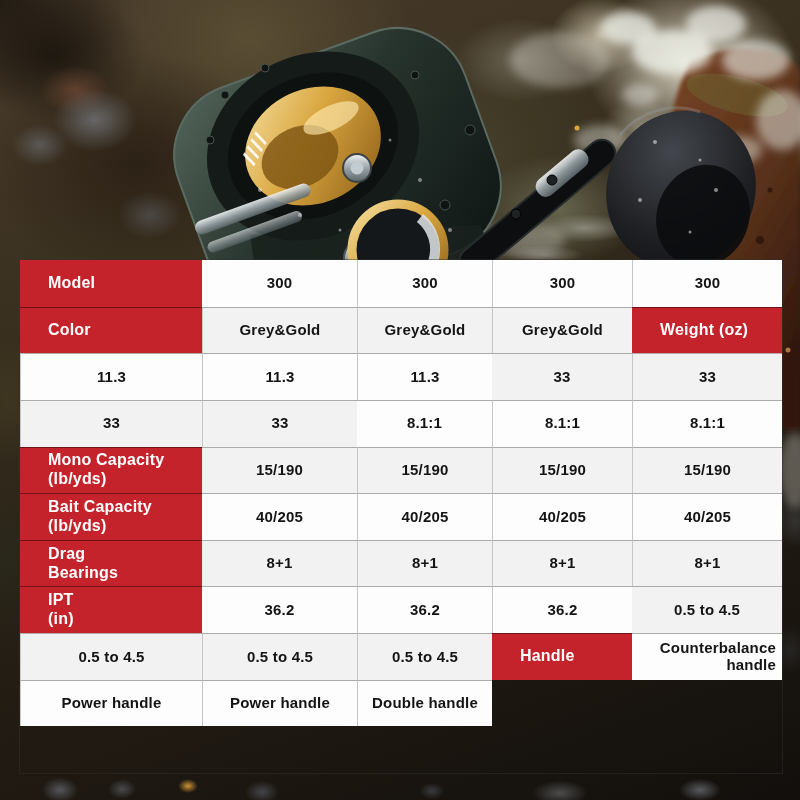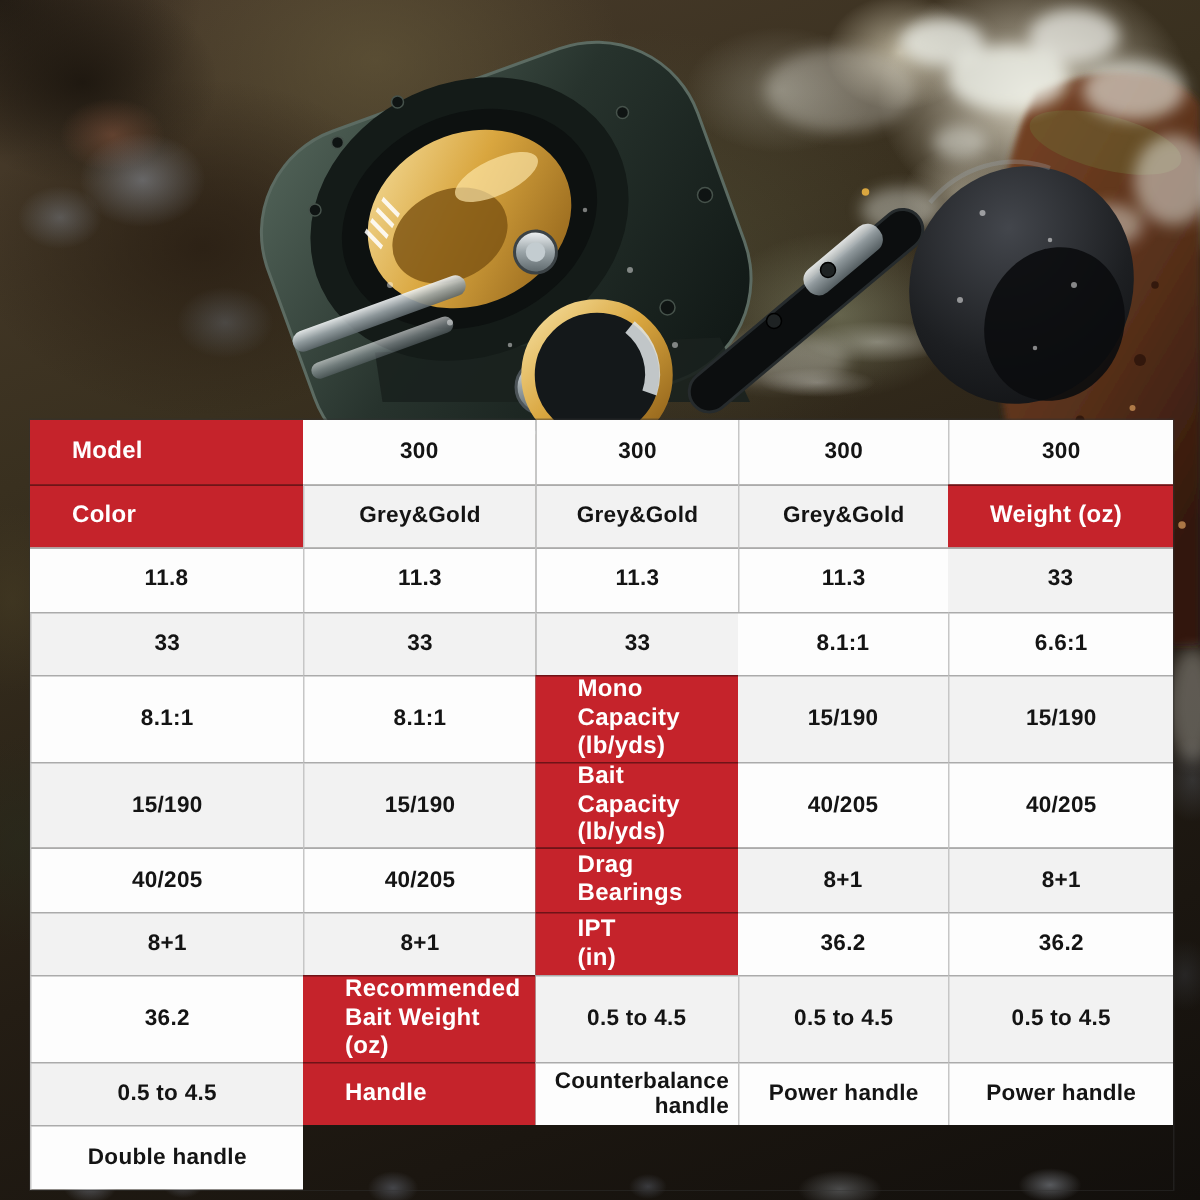--- a/index.html
+++ b/index.html
@@ -47,21 +47,21 @@
       radial-gradient(200px 150px at 135px 165px, rgba(40,29,18,.8), rgba(40,29,18,0) 75%),
       radial-gradient(180px 140px at 0px 0px, rgba(10,8,5,.6), rgba(10,8,5,0) 75%),
       
       radial-gradient(220px 160px at 250px 40px, rgba(107,95,62,.55), rgba(107,95,62,0) 75%),
       radial-gradient(260px 200px at 430px 170px, rgba(90,90,64,.45), rgba(90,90,64,0) 75%),
       
       linear-gradient(160deg,#4a3c2c 0%, #39301f 30%, #241d14 62%, #120f0c 100%);
   }
   
   .spec-table{
-    position:absolute;left:20px;top:280px;width:762px;height:513px;
+    position:absolute;left:20px;top:260px;width:762px;height:513px;
     display:grid;
     grid-template-columns:182px 155px 135px 140px 150px;
     grid-template-rows:repeat(11,1fr);
     box-shadow:0 0 0 1px rgba(50,50,50,.45);
   }
   .cell{display:flex;align-items:center;box-sizing:border-box;}
   .label-cell{
     background:#c5232b;color:#ffffff;
     font-weight:bold;font-size:16px;line-height:1.18;
     padding-left:28px;padding-right:8px;
@@ -226,30 +226,28 @@
       <div class="cell label-cell first-row">Model</div>
       <div class="cell data-cell first-col first-row">300</div>
       <div class="cell data-cell first-row">300</div>
       <div class="cell data-cell first-row">300</div>
       <div class="cell data-cell first-row">300</div>
       <div class="cell label-cell">Color</div>
       <div class="cell data-cell alt">Grey&amp;Gold</div>
       <div class="cell data-cell alt">Grey&amp;Gold</div>
       <div class="cell data-cell alt">Grey&amp;Gold</div>
       <div class="cell label-cell">Weight (oz)</div>
-      <div class="cell data-cell first-col">11.8</div>
       <div class="cell data-cell">11.3</div>
       <div class="cell data-cell">11.3</div>
       <div class="cell data-cell">11.3</div>
       <div class="cell data-cell alt first-col">33</div>
       <div class="cell data-cell alt">33</div>
       <div class="cell data-cell alt">33</div>
       <div class="cell data-cell alt">33</div>
       <div class="cell data-cell first-col">8.1:1</div>
-      <div class="cell data-cell">6.6:1</div>
       <div class="cell data-cell">8.1:1</div>
       <div class="cell data-cell">8.1:1</div>
       <div class="cell label-cell">Mono Capacity
 (lb/yds)</div>
       <div class="cell data-cell alt first-col">15/190</div>
       <div class="cell data-cell alt">15/190</div>
       <div class="cell data-cell alt">15/190</div>
       <div class="cell data-cell alt">15/190</div>
       <div class="cell label-cell">Bait Capacity
 (lb/yds)</div>
@@ -261,22 +259,20 @@
 Bearings</div>
       <div class="cell data-cell alt first-col">8+1</div>
       <div class="cell data-cell alt">8+1</div>
       <div class="cell data-cell alt">8+1</div>
       <div class="cell data-cell alt">8+1</div>
       <div class="cell label-cell">IPT
 (in)</div>
       <div class="cell data-cell first-col">36.2</div>
       <div class="cell data-cell">36.2</div>
       <div class="cell data-cell">36.2</div>
-      <div class="cell label-cell">Recommended
-Bait Weight (oz)</div>
       <div class="cell data-cell alt first-col">0.5 to 4.5</div>
       <div class="cell data-cell alt">0.5 to 4.5</div>
       <div class="cell data-cell alt">0.5 to 4.5</div>
       <div class="cell data-cell alt">0.5 to 4.5</div>
       <div class="cell label-cell">Handle</div>
       <div class="cell data-cell first-col">Counterbalance handle</div>
       <div class="cell data-cell">Power handle</div>
       <div class="cell data-cell">Power handle</div>
       <div class="cell data-cell">Double handle</div>
     </div>

